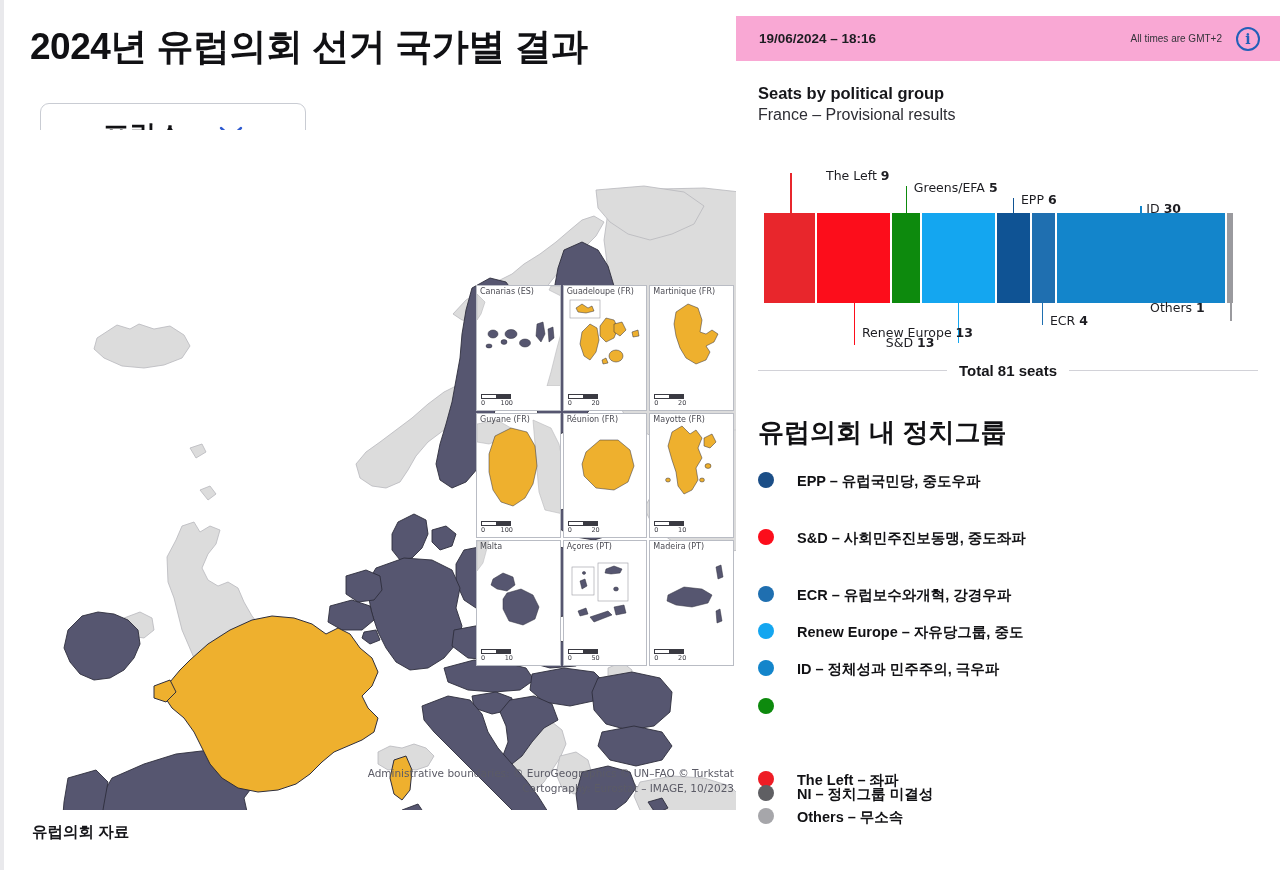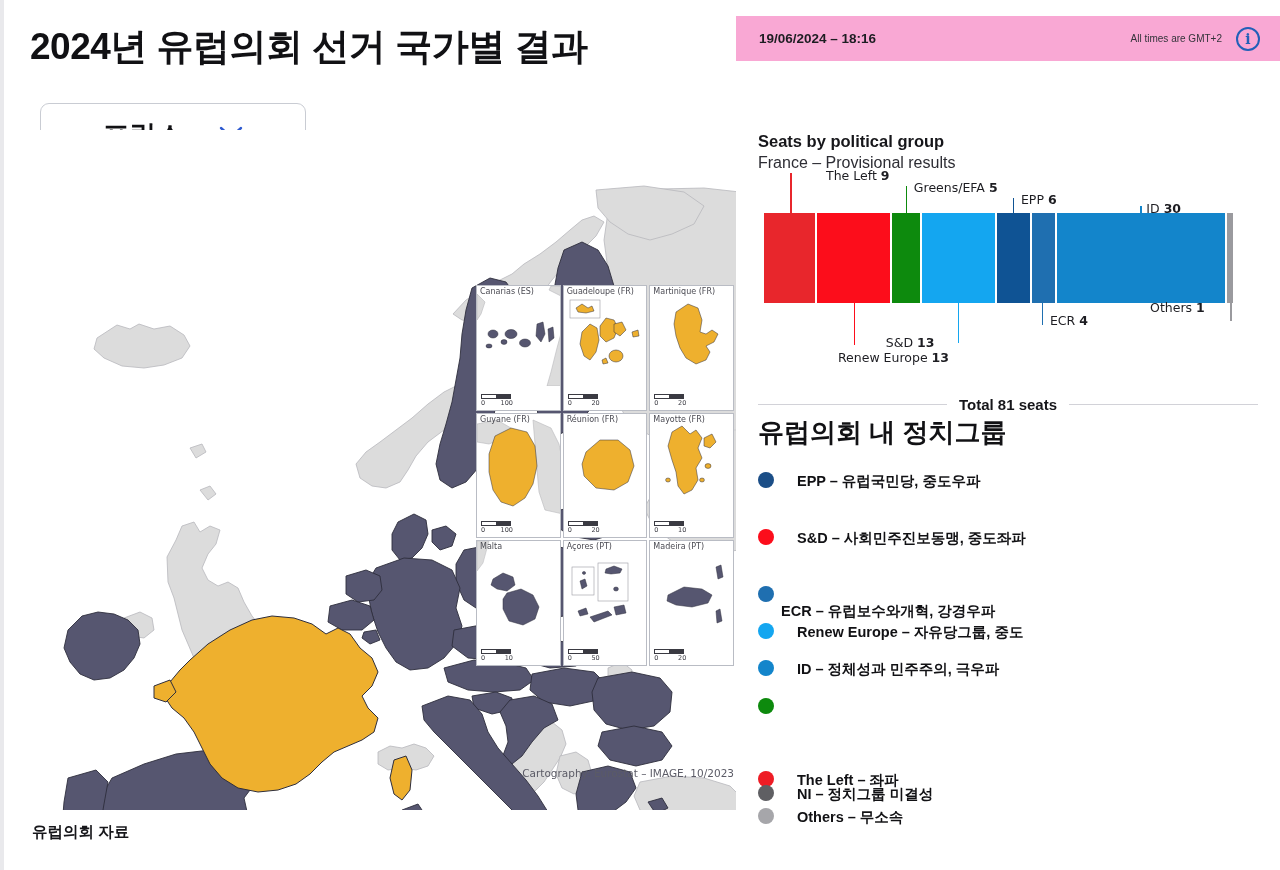--- a/index.html
+++ b/index.html
@@ -92,42 +92,42 @@
   #r-tz {
     position: absolute; right: 58px; font-size: 10px; color: #33333a;
   }
   #r-info {
     position: absolute; right: 20px; width: 24px; height: 24px;
     border: 2px solid #2260b8; border-radius: 50%;
     color: #2260b8; font-size: 14px; font-weight: 700;
     display: flex; align-items: center; justify-content: center;
     font-family: "DejaVu Serif", serif; cursor: pointer;
   }
-  .r-abs { position: absolute; margin-top: 48px; }
+  .r-abs { position: absolute; }
 
   #sbtitle { left: 22px; top: 84px; font-size: 16.5px; font-weight: 700; color: #16161a; }
   #sbsub   { left: 22px; top: 106px; font-size: 16px; color: #2d2d34; }
 
   
   #chart { position: absolute; left: 0; top: 160px; width: 544px; height: 200px; }
   #bar {
     position: absolute; left: 28px; top: 53px;
     width: 469px; height: 90px; display: flex;
   }
   .seg { height: 100%; border-left: 1.5px solid #ffffff; border-right: 1.5px solid #ffffff; }
   .seg:first-child { border-left: none; }
   .seg:last-child { border-right: none; }
 
   .callout { position: absolute; font-size: 12.5px; color: #1d1d22;
     font-family: "DejaVu Sans", sans-serif; white-space: nowrap; }
   .callout b { font-weight: 700; }
   .tick { position: absolute; width: 1.5px; }
 
   #totalrow {
-    position: absolute; left: 22px; top: 396px; width: 500px;
+    position: absolute; left: 22px; top: 362px; width: 500px;
     display: flex; align-items: center; gap: 12px; text-align: right;
   }
   #totalrow .rule { flex: 1; height: 1px; background: #d2d2d8; }
   #totalrow .ttxt { font-size: 15px; font-weight: 700; color: #16161a; white-space: nowrap; }
 
   #legend-heading {
     position: absolute; left: 762px; top: 0;
     font-size: 26px; font-weight: 800; color: #111114;
   }
   #legend { position: absolute; left: 762px; top: 0; }
@@ -453,20 +453,21 @@
             <div class="sb-txt">
                 <span>0</span>
                 <span>20</span>
               </div>
           </div>
         </div>
 
       </div>
 
       <div id="map-credit">
+        <div>Administrative boundaries: © EuroGeographics © UN–FAO © Turkstat</div>
         <div>Cartography: Eurostat – IMAGE, 10/2023</div>
       </div>
     </div>
 
     <div id="source-note">유럽의회 자료</div>
   </div>
 
   <div id="right-panel">
 
     <div id="r-topbar">
@@ -490,21 +491,21 @@
           <div class="seg" title="Others 1" style="flex: 1 0 0px; background: rgb(154, 154, 158);"></div>
         </div>
       <div id="callouts">
           <div class="tick" style="left: 54.0556px; top: 13px; height: 40px; background: rgb(232, 38, 44);"></div>
           <div class="callout" style="left: 90.0556px; top: 8px;"><span>The Left</span> <b>9</b></div>
           <div class="tick" style="left: 117.747px; top: 143px; height: 42px; background: rgb(252, 13, 27);"></div>
           <div class="callout" style="left: 149.747px; top: 175px;"><span>S&amp;D</span> <b>13</b></div>
           <div class="tick" style="left: 169.858px; top: 26px; height: 27px; background: rgb(13, 138, 13);"></div>
           <div class="callout" style="left: 177.858px; top: 20px;"><span>Greens/EFA</span> <b>5</b></div>
           <div class="tick" style="left: 221.969px; top: 143px; height: 40px; background: rgb(20, 166, 240);"></div>
-          <div class="callout" style="left: 102px; top: 165px; margin-top: 25px;"><span>Renew Europe</span> <b>13</b></div>
+          <div class="callout" style="left: 126px; top: 165px;"><span>Renew Europe</span> <b>13</b></div>
           <div class="tick" style="left: 276.975px; top: 38px; height: 15px; background: rgb(15, 83, 148);"></div>
           <div class="callout" style="left: 284.975px; top: 32px;"><span>EPP</span> <b>6</b></div>
           <div class="tick" style="left: 305.926px; top: 143px; height: 22px; background: rgb(31, 111, 176);"></div>
           <div class="callout" style="left: 313.926px; top: 153px;"><span>ECR</span> <b>4</b></div>
           <div class="tick" style="left: 404.358px; top: 46px; height: 7px; background: rgb(19, 133, 203);"></div>
           <div class="callout" style="left: 410.358px; top: 41px;"><span>ID</span> <b>30</b></div>
           <div class="tick" style="left: 494.105px; top: 143px; height: 18px; background: rgb(154, 154, 158);"></div>
           <div class="callout" style="left: 414.105px; top: 140px;"><span>Others</span> <b>1</b></div>
         </div>
     </div>
@@ -518,21 +519,21 @@
     <div id="legend-heading" style="left:22px; top:415px;">유럽의회 내 정치그룹</div>
     <div id="legend" style="left:0; top:0;">
         <div class="leg-item" style="left: 22px; top: 472px;">
           <span class="leg-dot" style="background: rgb(27, 78, 135);"></span>
           <span class="leg-txt">EPP – 유럽국민당, 중도우파</span>
         </div>
         <div class="leg-item" style="left: 22px; top: 529px;">
           <span class="leg-dot" style="background: rgb(252, 13, 27);"></span>
           <span class="leg-txt">S&amp;D – 사회민주진보동맹, 중도좌파</span>
         </div>
-        <div class="leg-item" style="left: 22px; top: 586px; flex-direction: column;">
+        <div class="leg-item" style="left: 22px; top: 586px;">
           <span class="leg-dot" style="background: rgb(31, 111, 176);"></span>
           <span class="leg-txt">ECR – 유럽보수와개혁, 강경우파</span>
         </div>
         <div class="leg-item" style="left: 22px; top: 623px;">
           <span class="leg-dot" style="background: rgb(20, 166, 240);"></span>
           <span class="leg-txt">Renew Europe –  자유당그룹, 중도</span>
         </div>
         <div class="leg-item" style="left: 22px; top: 660px;">
           <span class="leg-dot" style="background: rgb(19, 133, 203);"></span>
           <span class="leg-txt">ID – 정체성과 민주주의, 극우파</span>

